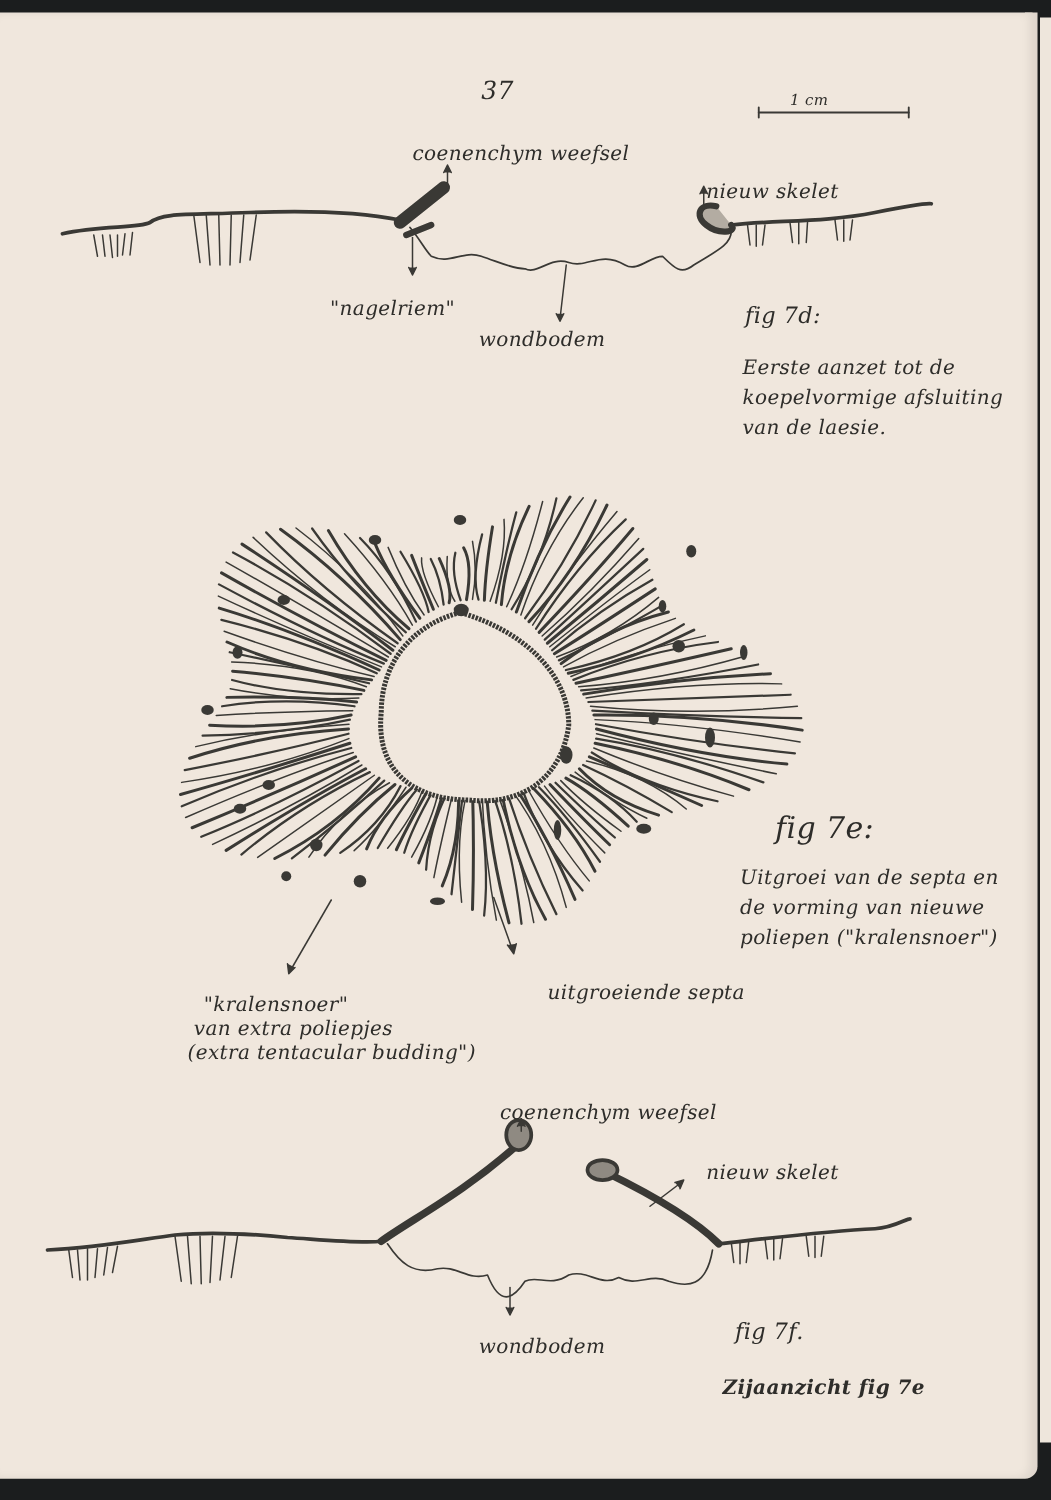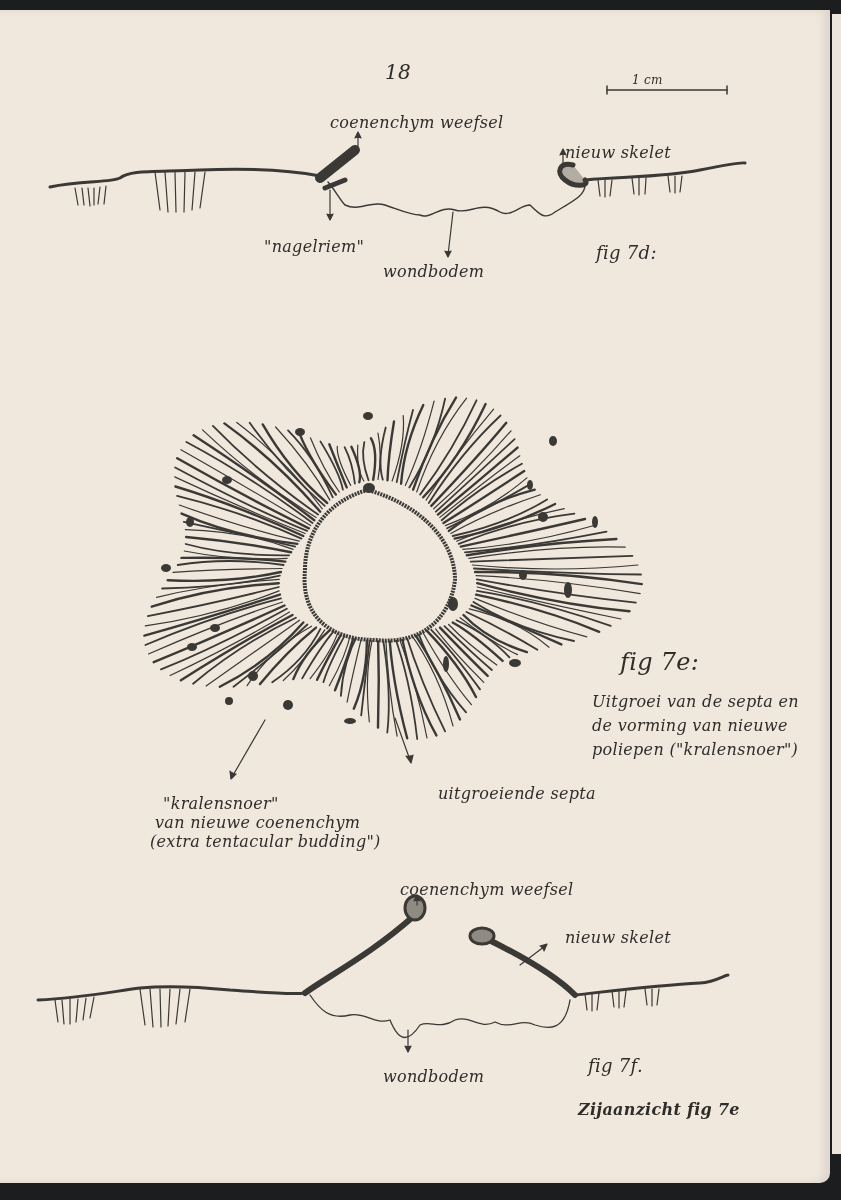--- a/index.html
+++ b/index.html
@@ -257,31 +257,32 @@
         <line x1="408" y1="1030" x2="408" y2="1050"></line>
           <path d="M405,1046 L408,1052 L411,1046" fill="#3a3935"></path>
         <line x1="417" y1="895" x2="417" y2="905"></line>
           <path d="M414,901 L417,895 L420,901" fill="#3a3935"></path>
         <line x1="520" y1="965" x2="545" y2="946"></line>
           <path d="M540,946 L547,944 L544,951" fill="#3a3935"></path>
       </g>
     </g>
   </svg>
 
-  <div class="hw" style="left:385px; top:50px; font-size:20px;">18</div>
+  <div class="hw" style="left:385px; top:50px; font-size:20px;">37</div>
   <div class="hw small" style="left:632px; top:63px; font-size:12px;">1 cm</div>
 
   <div class="hw" style="left:330px; top:103px;">coenenchym weefsel</div>
   <div class="hw" style="left:565px; top:133px;">nieuw skelet</div>
   <div class="hw" style="left:264px; top:227px;">"nagelriem"</div>
   <div class="hw" style="left:383px; top:252px;">wondbodem</div>
   <div class="hw" style="left:596px; top:232px; font-size:18px;">fig 7d:</div>
+  <div class="hw block" style="left:594px; top:272px;">Eerste aanzet tot de koepelvormige afsluiting van de laesie.</div>
 
   <div class="hw" style="left:163px; top:784px;">"kralensnoer"</div>
-  <div class="hw" style="left:155px; top:803px;">van nieuwe coenenchym</div>
+  <div class="hw" style="left:155px; top:803px;">van extra poliepjes</div>
   <div class="hw" style="left:150px; top:822px;">(extra tentacular budding")</div>
   <div class="hw" style="left:410px; top:774px;margin-left:28px;">uitgroeiende septa</div>
   <div class="hw" style="left:620px; top:638px; font-size:24px;">fig 7e:</div>
   <div class="hw block" style="left:592px; top:680px;">Uitgroei van de septa en de vorming van nieuwe poliepen ("kralensnoer")</div>
 
   <div class="hw" style="left:400px; top:870px;">coenenchym weefsel</div>
   <div class="hw" style="left:565px; top:918px;">nieuw skelet</div>
   <div class="hw" style="left:383px; top:1057px;">wondbodem</div>
   <div class="hw" style="left:588px; top:1045px; font-size:18px;">fig 7f.</div>
   <div class="hw" style="left:578px; top:1090px;font-weight:bold;">Zijaanzicht fig 7e</div>

